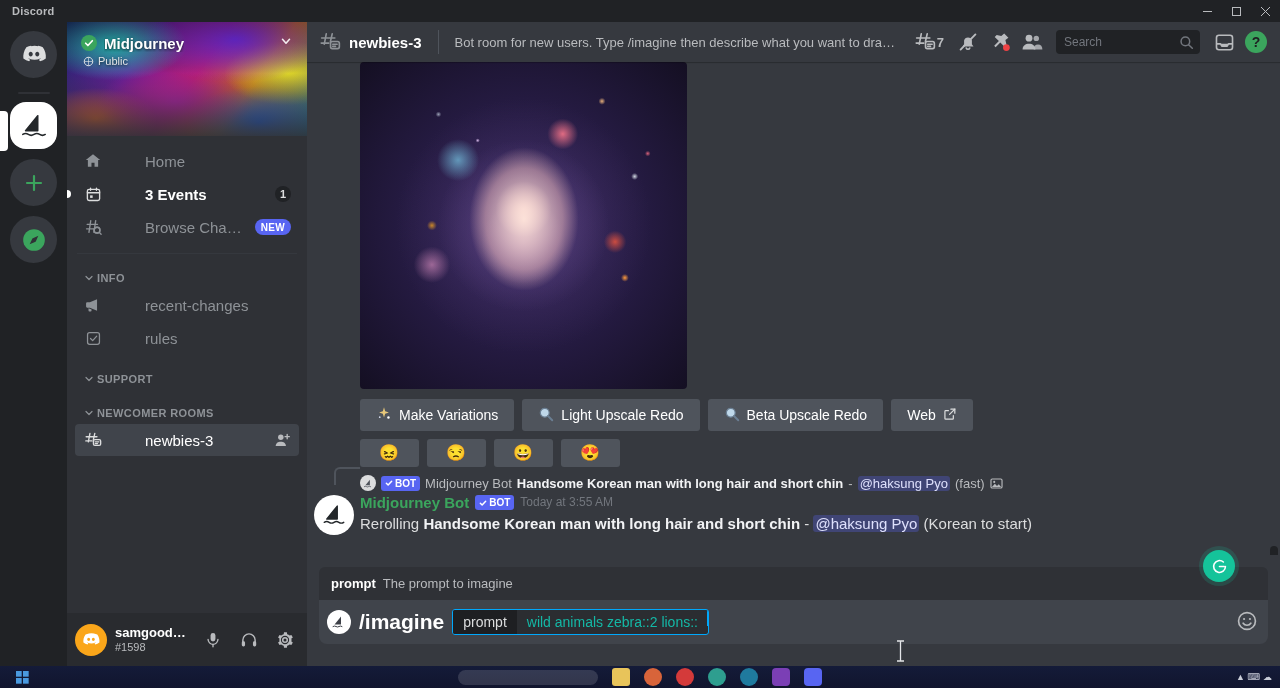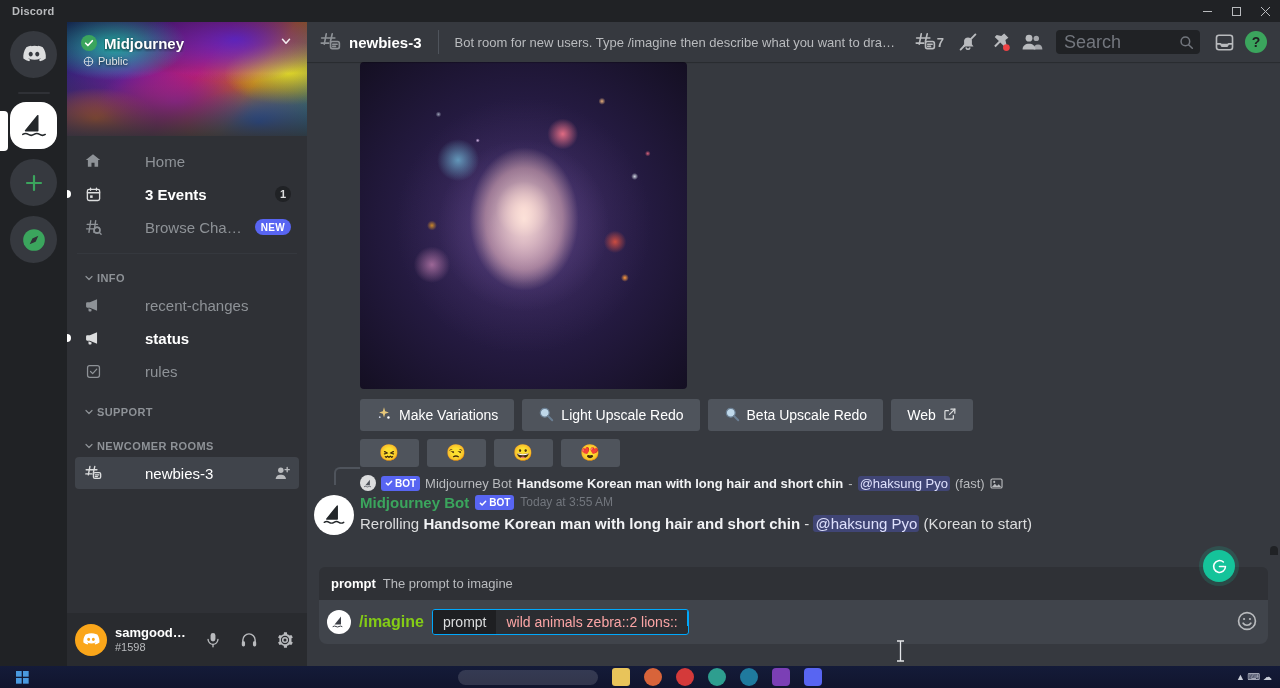--- a/index.html
+++ b/index.html
@@ -157,21 +157,21 @@
     width: 32px; height: 32px; display:flex; align-items:center; justify-content:center;
     color: #b9bbbe; border-radius: 4px; position: relative;
   }
   .thread-count { color: #b9bbbe; font-size: 13px; font-weight: 600; margin: 0 8px 0 -4px; }
   .search-box {
     width: 144px; height: 24px; background: #202225; border-radius: 4px;
     display: flex; align-items: center; padding: 0 6px 0 8px; margin: 0 8px;
   }
   .search-box input {
     flex: 1; background: transparent; border: none; outline: none;
-    color: #dcddde; font-size: 18px; font-family: inherit; min-width: 0;
+    color: #dcddde; font-size: 12px; font-family: inherit; min-width: 0;
   }
   .search-box input::placeholder { color: #72767d; }
   .help-ico {
     width: 22px; height: 22px; border-radius: 50%; background: #3ba55d;
     display:flex; align-items:center; justify-content:center;
     color: #1e1f22; font-size: 14px; font-weight: bold;
   }
 
   .messages {
     flex: 1; position: relative; overflow: hidden; padding-bottom: 4px;
@@ -265,31 +265,31 @@
 
   .composer-wrap { padding: 0 12px 22px 12px; position: relative; }
   .composer {
     background: #40444b; border-radius: 0 0 8px 8px; min-height: 44px;
     display: flex; align-items: center; padding: 0 10px 0 8px; gap: 8px;
   }
   .cmd-avatar {
     width: 24px; height: 24px; border-radius: 50%; background: #fff;
     display:flex; align-items:center; justify-content:center; flex:0 0 auto;
   }
-  .cmd-name { color: #84cc16; font-size: 16px; font-weight: 600; }
+  .cmd-name { color: #ffffff; font-size: 21px; font-weight: 600; }
   .cmd-input-shell {
     display: flex; align-items: stretch; border: 1px solid #00a8fc; border-radius: 3px;
     background: #2b2d31; height: 26px; min-width: 248px; overflow: hidden;
   }
   .cmd-arg-chip {
     background: #1e1f22; color: #dcddde; font-size: 14px;
     display: flex; align-items: center; padding: 0 10px;
   }
   .cmd-value {
-    color: #fca5a5; font-size: 14px; display: flex; align-items: center; padding: 0 8px 0 10px;
+    color: #14b8a6; font-size: 14px; display: flex; align-items: center; padding: 0 8px 0 10px;
     white-space: nowrap;
   }
   .caret { width: 1px; height: 16px; background: #00a8fc; margin-left: 1px; }
   .composer-right { margin-left: auto; display: flex; align-items: center; gap: 8px; }
   .emoji-ico { color: #b9bbbe; font-size: 20px; line-height: 1; }
   .text-cursor { position: absolute; left: 588px; top: 40px; color: #e3e5e8; }
 
   .grammarly {
     position: absolute; right: 45px; top: -50px; width: 32px; height: 32px;
     border-radius: 50%; background: #15c39a; display: flex; align-items: center; justify-content: center;
@@ -459,29 +459,20 @@
 
       <div class="chan-row">
         <span class="ico">
           <svg width="18" height="18" viewBox="0 0 20 20" fill="currentColor">
               <path d="M14.5 3.5 L6.5 7 H3.5 a1.2 1.2 0 0 0 -1.2 1.2 v3.6 A1.2 1.2 0 0 0 3.5 13 h3 l8 3.5 Z M5 13.6 v2.6 a1 1 0 0 0 1 1 h1.4 a1 1 0 0 0 1 -1 v-1.1 Z"></path>
             </svg>
         </span>
         <span class="ctext">recent-changes</span>
       </div>
 
-      <div class="chan-row unread">
-        <span class="unread-dot"></span>
-        <span class="ico">
-          <svg width="18" height="18" viewBox="0 0 20 20" fill="currentColor">
-              <path d="M14.5 3.5 L6.5 7 H3.5 a1.2 1.2 0 0 0 -1.2 1.2 v3.6 A1.2 1.2 0 0 0 3.5 13 h3 l8 3.5 Z M5 13.6 v2.6 a1 1 0 0 0 1 1 h1.4 a1 1 0 0 0 1 -1 v-1.1 Z"></path>
-            </svg>
-        </span>
-        <span class="ctext">status</span>
-      </div>
 
       <div class="chan-row">
         <span class="ico">
           <svg width="17" height="17" viewBox="0 0 20 20" fill="none" stroke="currentColor" stroke-width="1.5">
               <rect x="3" y="3" width="14" height="14" rx="2.5"></rect>
               <path d="M6.5 10 L9 12.5 L13.8 7.2" stroke-linecap="round" stroke-linejoin="round"></path>
             </svg>
         </span>
         <span class="ctext">rules</span>
       </div>

